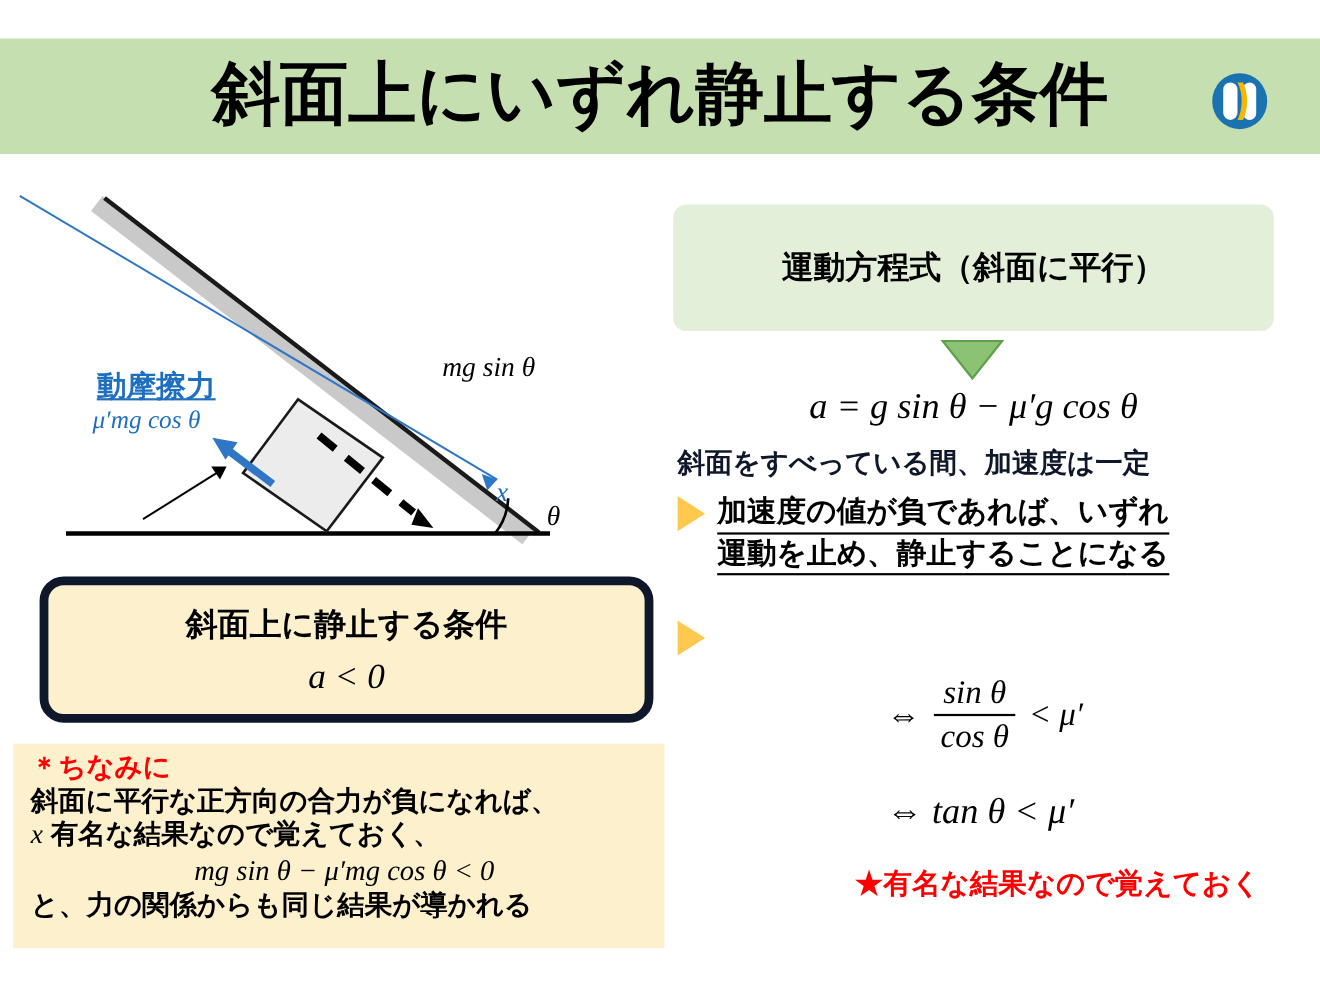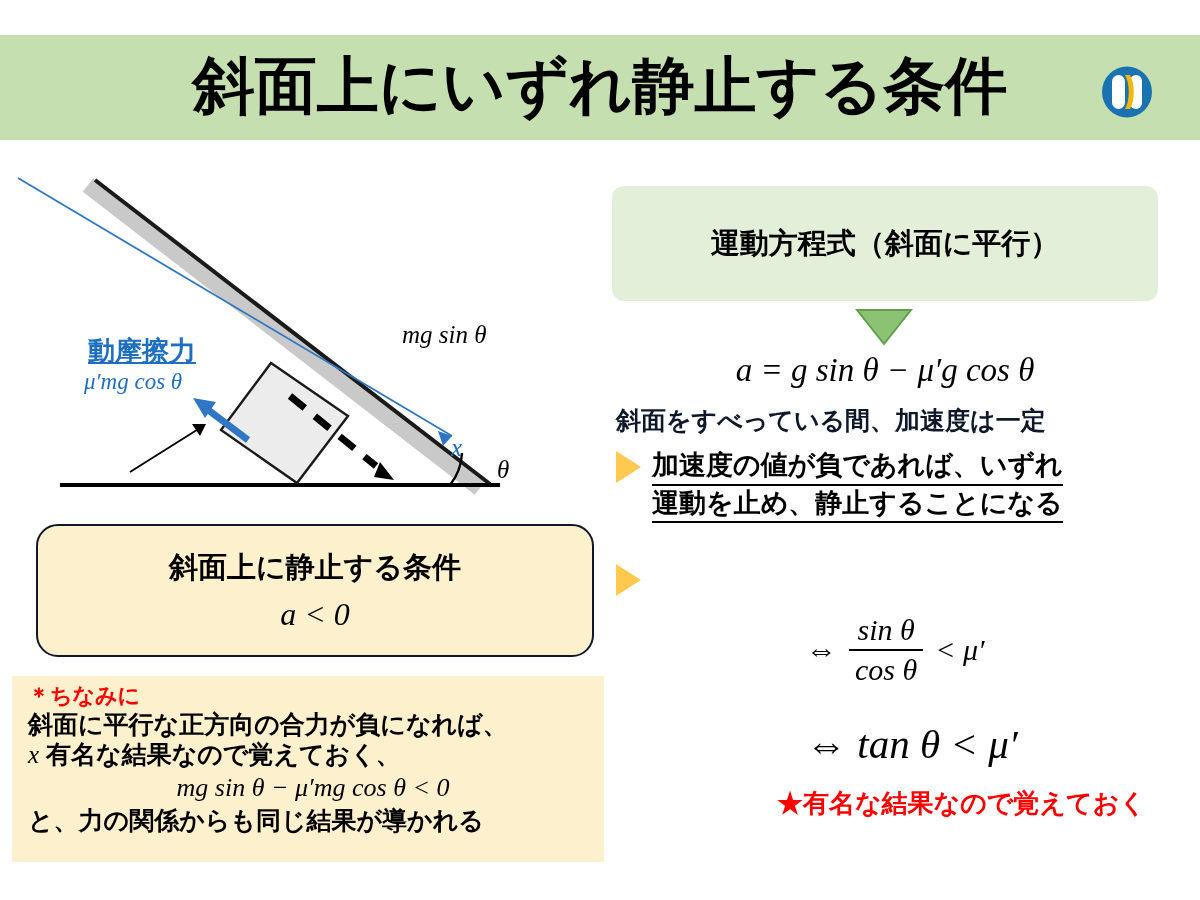--- a/index.html
+++ b/index.html
@@ -69,41 +69,41 @@
     position: absolute; left: 497px; top: 456px;
     font-size: 25px; color: #000;
     font-family: "Liberation Serif", serif; font-style: italic;
   }
 
   
   .box-static {
     position: absolute;
     left: 36px; top: 524px; width: 558px; height: 133px;
     background: #fdf0cd;
-    border: 2px solid #0f172a;
+    border: 8px solid #0f172a;
     border-radius: 22px;
     box-sizing: border-box;
     display: flex; flex-direction: column;
     align-items: center; justify-content: center;
   }
   .box-static .l1 { font-size: 29px; font-weight: 600; }
   .box-static .l2 {
     font-size: 32px; margin-top: 8px;
     font-family: "Liberation Serif", serif; font-style: italic;
   }
 
   .box-note {
     position: absolute;
     left: 12px; top: 676px; width: 592px; height: 186px;
     background: #fdf0cd;
     box-sizing: border-box;
     padding: 7px 12px 0 16px;
   }
   .box-note .nhead {
-    color: #ff0000; font-size: 22px; font-weight: 700;
+    color: #ff0000; font-size: 25px; font-weight: 700;
     line-height: 1.18;
   }
   .box-note .nline {
     font-size: 25px; font-weight: 600; line-height: 1.22;
     white-space: nowrap;
   }
   .box-note .nline .mi {
     font-family: "Liberation Serif", serif; font-style: italic;
     font-weight: 400;
   }
@@ -175,21 +175,21 @@
     font-size: 30px;
   }
   .frac-row .iff { font-size: 31px; margin-right: 12px; font-style: normal; }
   .frac { display: inline-flex; flex-direction: column; align-items: center; }
   .frac .num { padding: 0 6px 2px 6px; }
   .frac .bar { width: 100%; height: 2px; background: #000; }
   .frac .den { padding: 2px 6px 0 6px; }
   .frac-row .rhs { margin-left: 12px; }
   .ineq-tan {
     position: absolute; left: 806px; top: 720px;
-    font-size: 41px;
+    font-size: 33px;
     font-family: "Liberation Serif", serif; font-style: italic;
     white-space: nowrap;
   }
   .ineq-tan .iff { font-style: normal; }
   .red-note-2 {
     position: absolute; left: 777px; top: 786px;
     font-size: 26px; font-weight: 700; color: #ff0000;
     white-space: nowrap;
   }
 </style>

